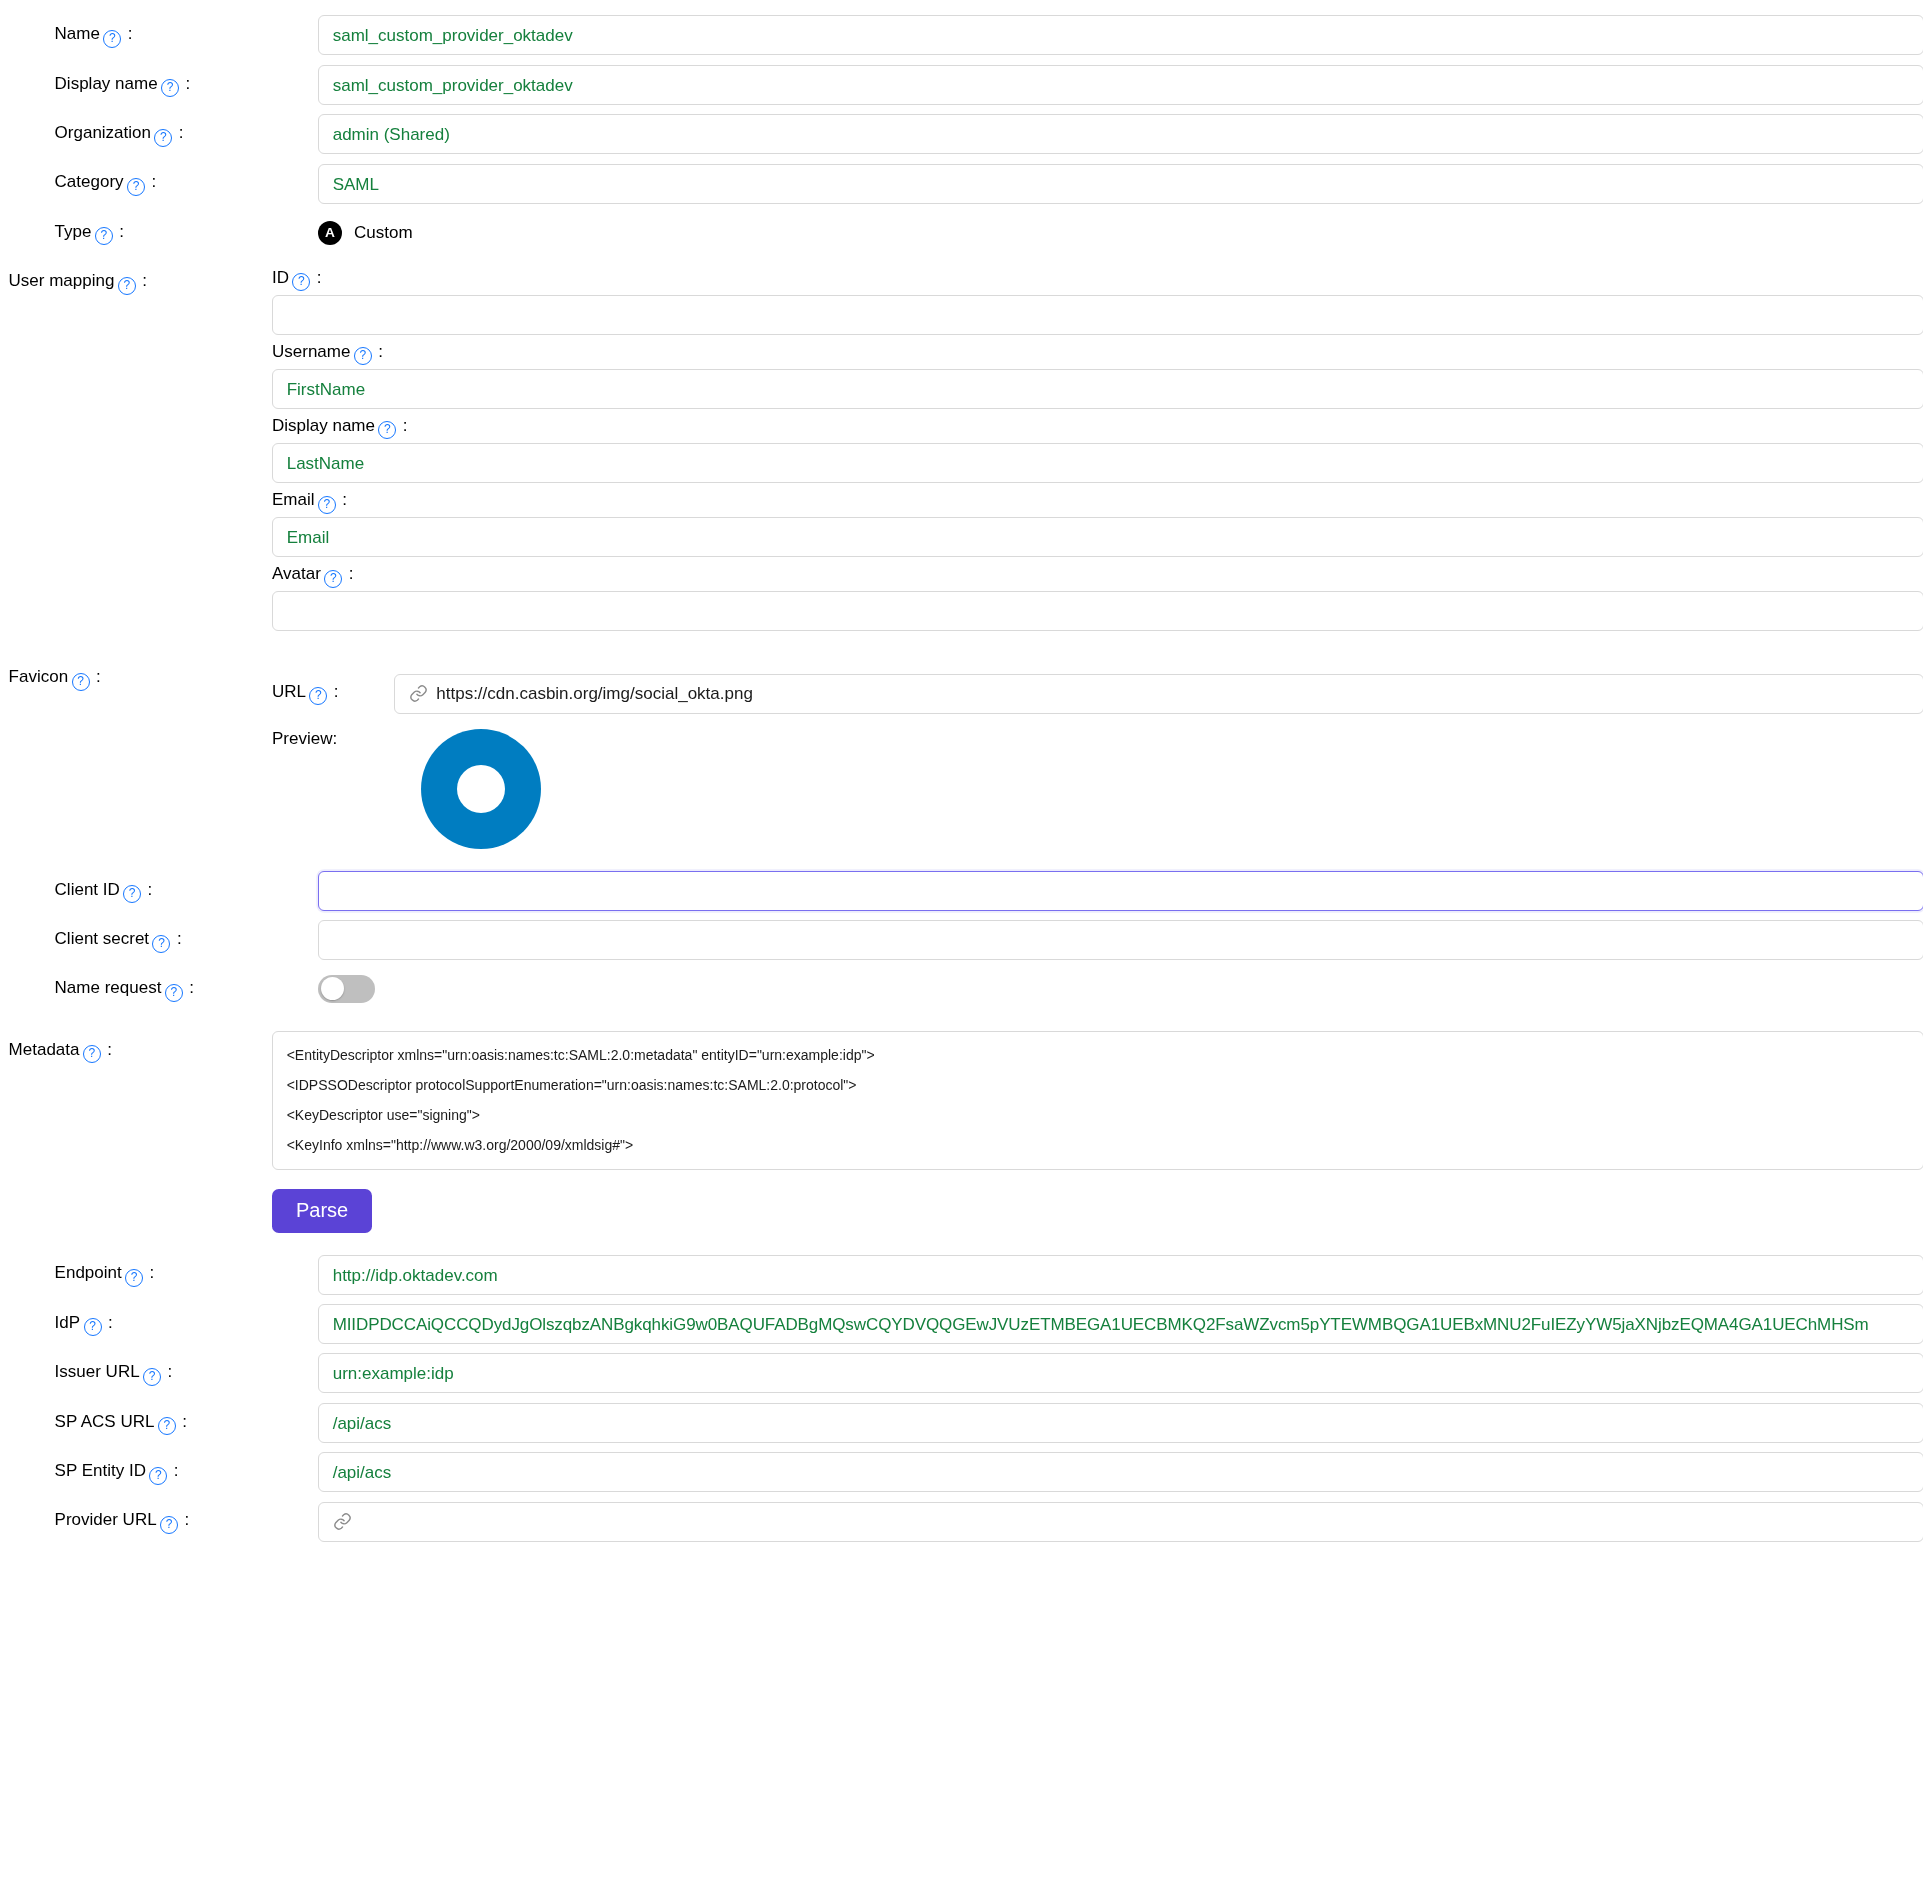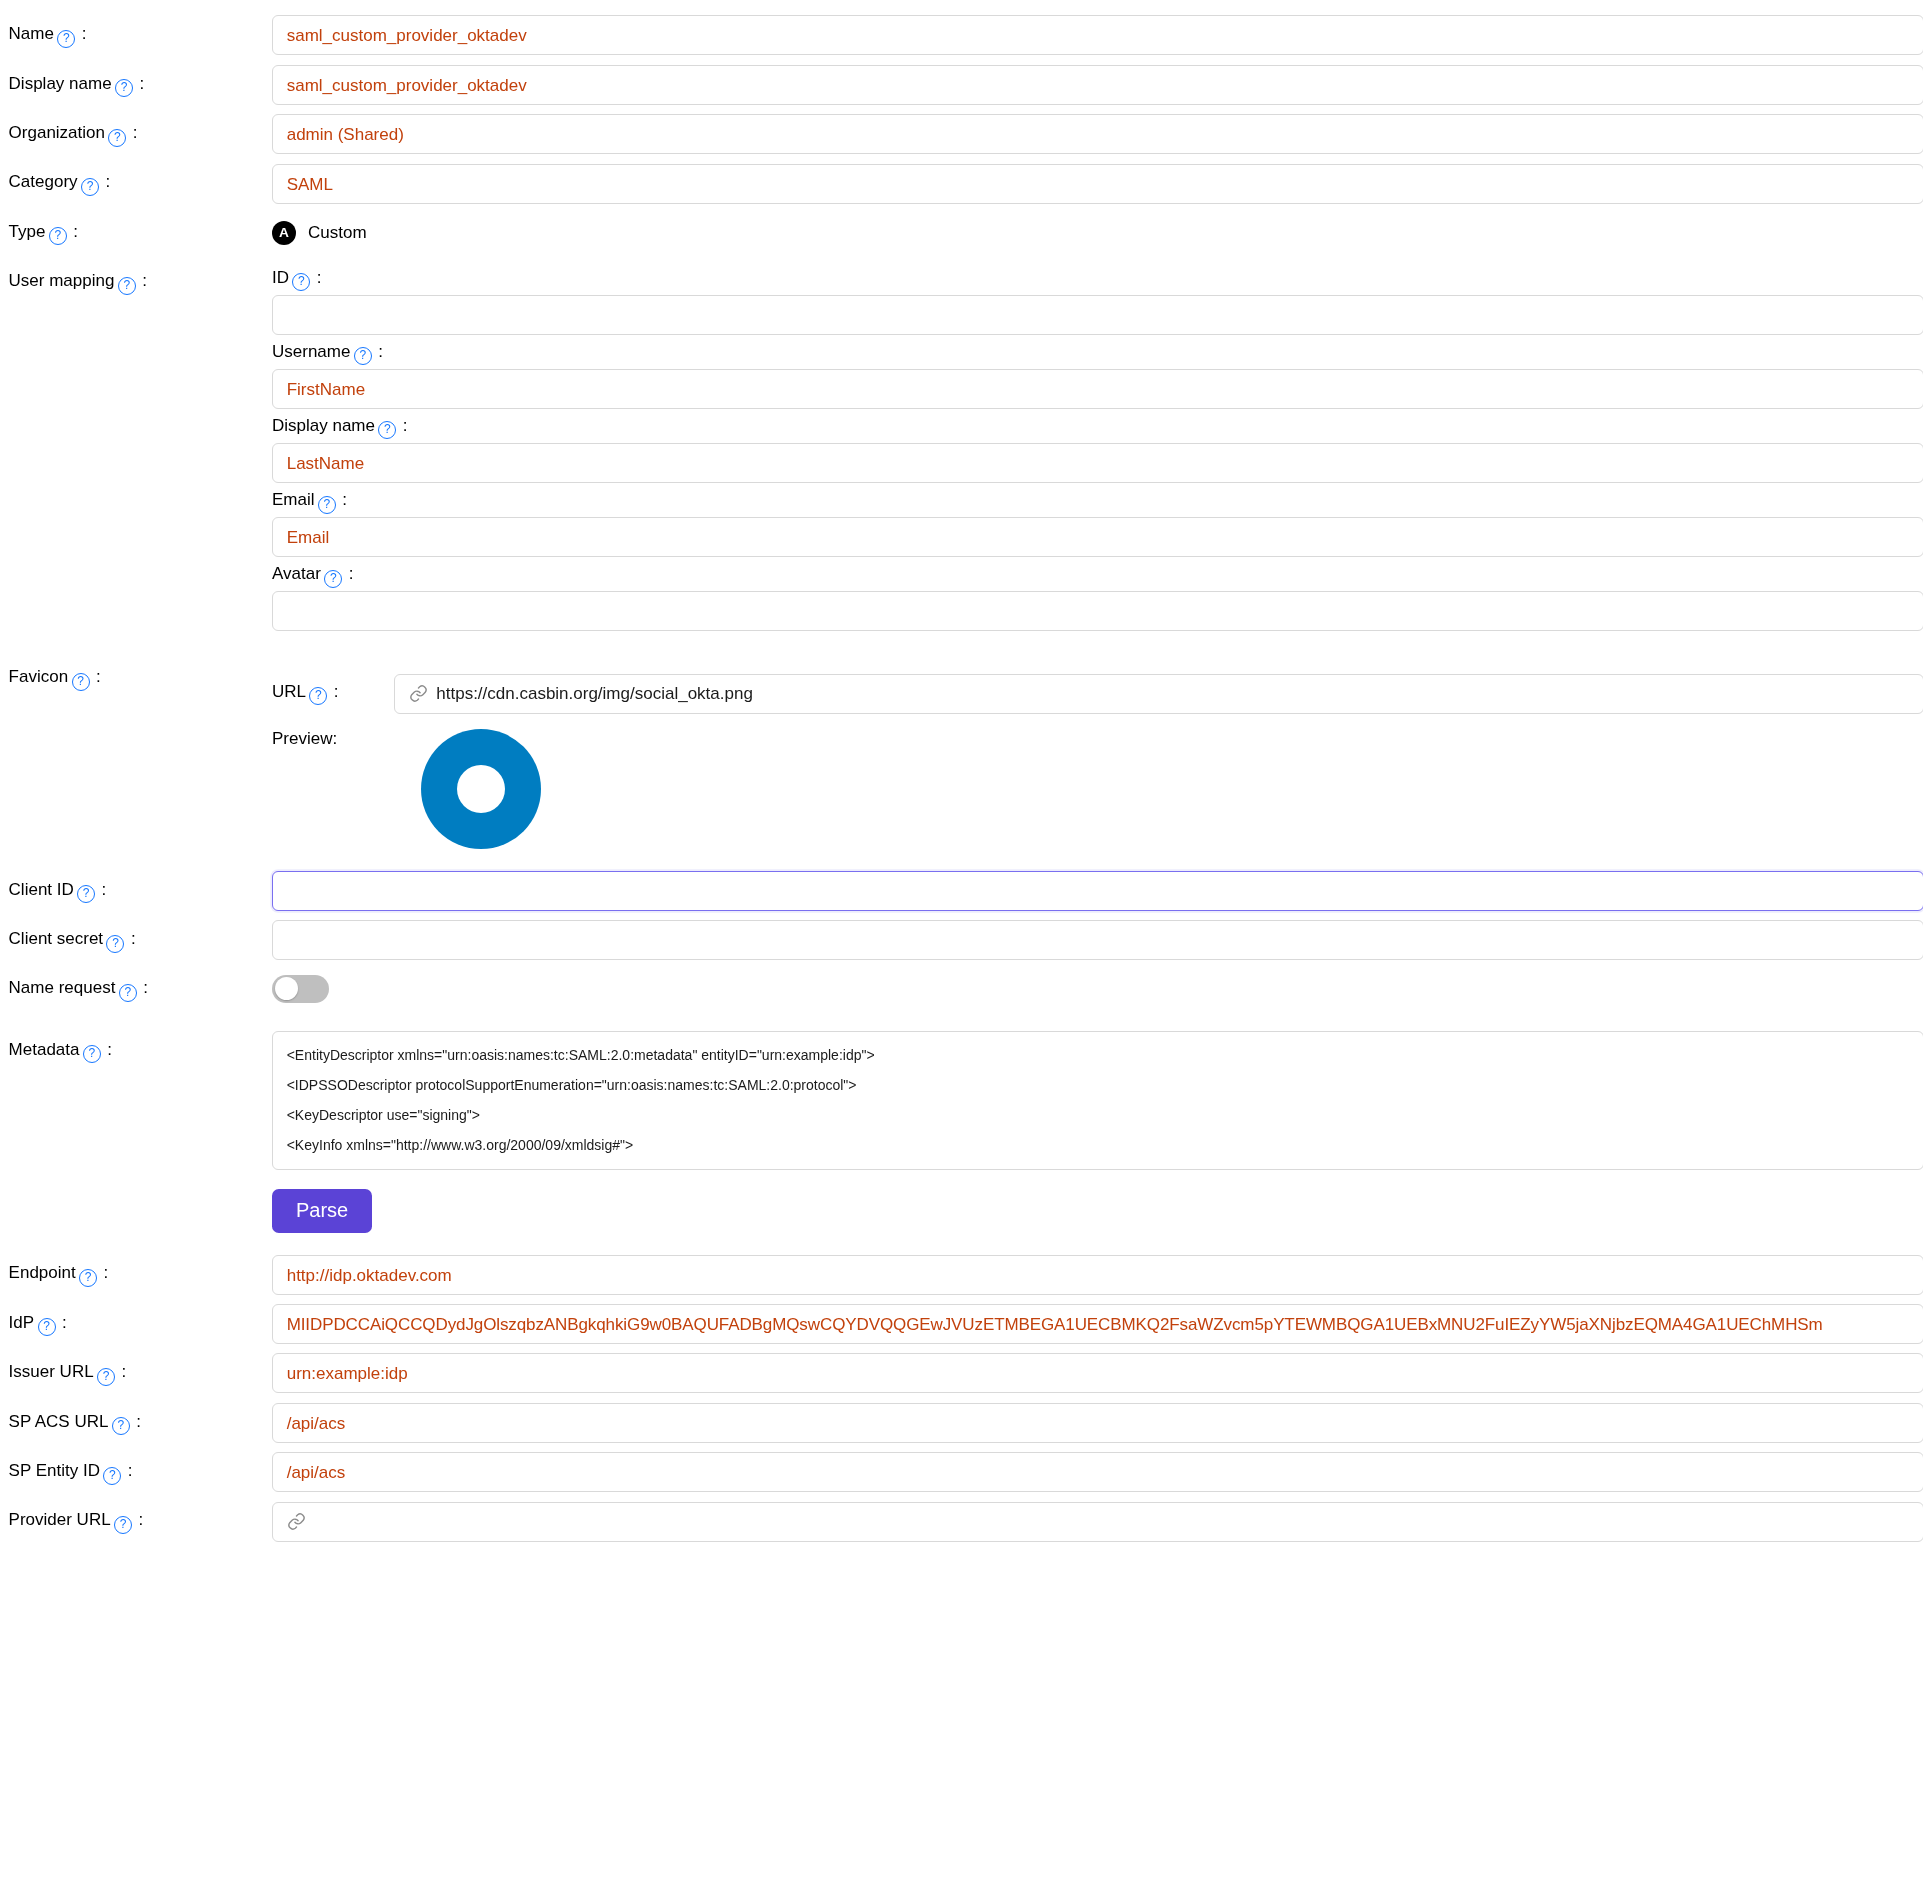--- a/index.html
+++ b/index.html
@@ -63,21 +63,21 @@
   .input {
     display: block;
     width: 100%;
     height: 40px;
     border: 0.9px solid #d9d9d9;
     border-radius: 6px;
     background: #fff;
     padding: 0 13.7px;
     font-size: 17px;
     line-height: 39px;
-    color: #c2410c;
+    color: #15803d;
     white-space: nowrap;
     overflow: hidden;
     text-overflow: clip;
   }
   .input.focused {
     border-color: #7a6ff0;
     box-shadow: 0 0 0 1.7px rgba(110,95,240,0.12);
   }
   .input.empty { color: #bfbfbf; }
 
@@ -100,21 +100,21 @@
     align-items: center;
   }
   .input-with-icon .txt {
     font-size: 17px;
     color: #1b1b1b;
     white-space: nowrap;
     overflow: hidden;
   }
 
   
-  .r { margin-bottom: 9.4px; }
+  .r { margin-bottom: 9.4px; padding-left: 46px; }
 
   
   .type-line {
     display: flex;
     align-items: center;
     height: 40px;
     font-size: 17px;
   }
   .type-badge {
     width: 24px; height: 24px;

